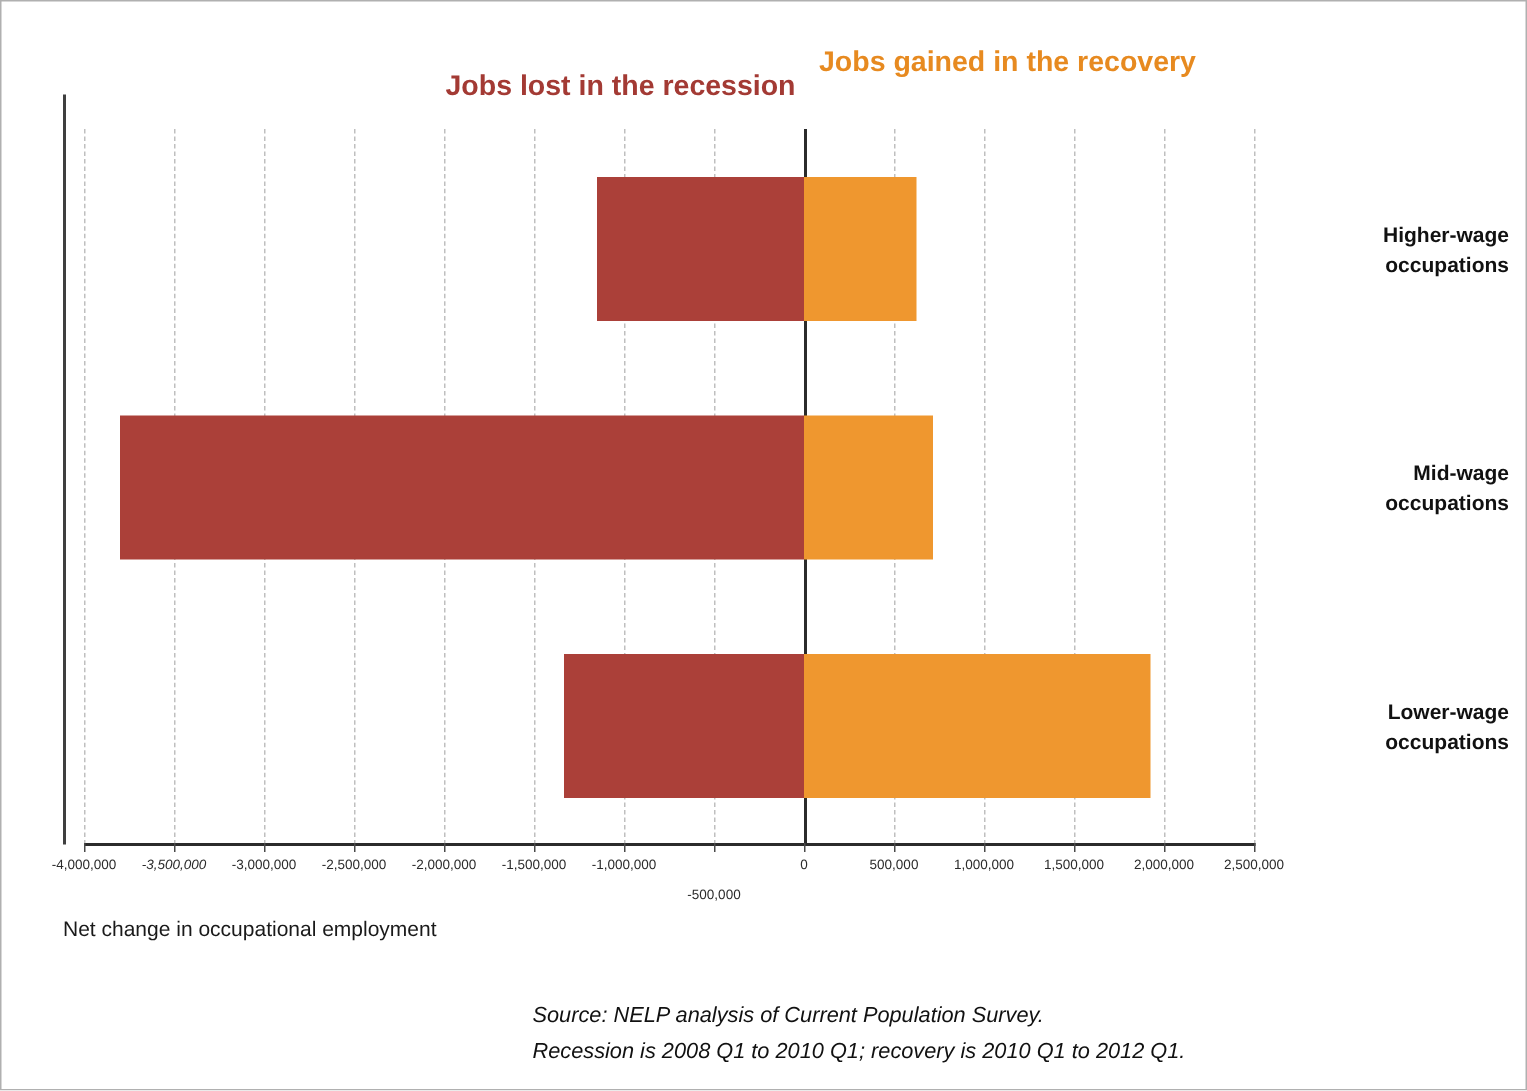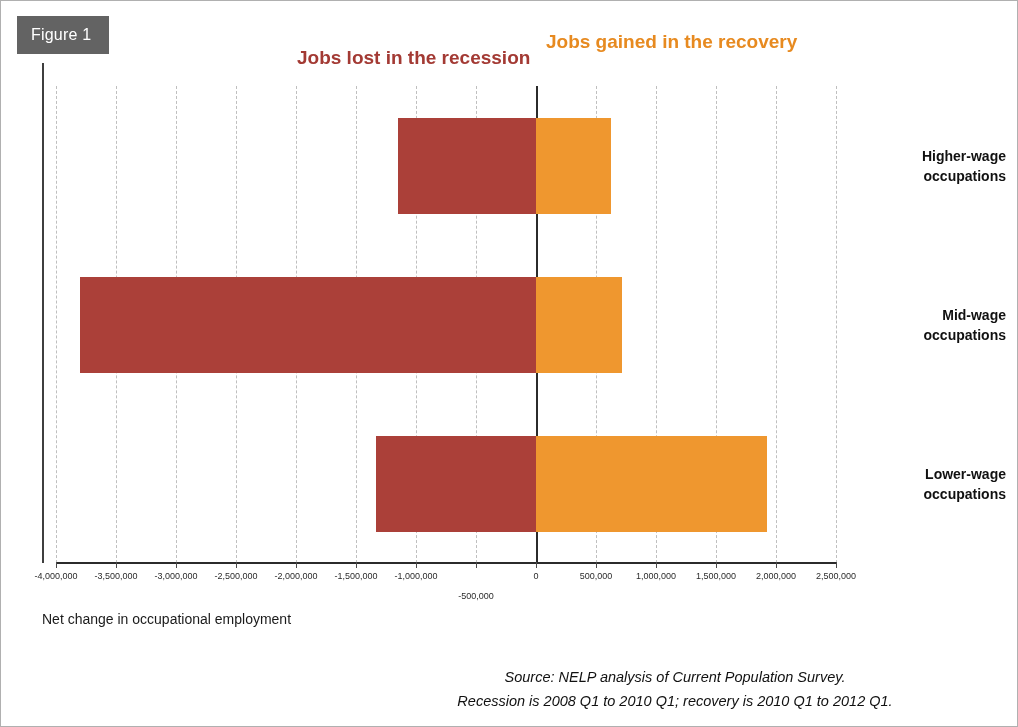--- a/index.html
+++ b/index.html
@@ -151,34 +151,33 @@
     font-size: 14px;
     color: #1a1a1a;
   }
 
   
   .source-note {
     position: absolute;
     right: 22px;
     top: 664px;
     width: 640px;
-    text-align: center;
+    text-align: left;
     font-style: italic;
     font-size: 14.5px;
     color: #111111;
     line-height: 24px;
   }
   .source-note div { white-space: nowrap; }
 </style>
 </head>
 <body>
 
 <div id="figure-root">
 
-  <div class="figure-badge">Figure 1</div>
 
   <div class="title-row">
     <span class="title-lost">Jobs lost in the recession</span>
     <span class="title-gained">Jobs gained in the recovery</span>
   </div>
 
   <div class="plot-frame"></div>
 
   <div class="plot-area" id="plot-area">
       <div class="gridline" style="left: 0px;"></div>
@@ -202,21 +201,21 @@
       <div class="bar bar-loss" style="left: 320.4px; width: 159.6px; top: 349.5px; background: rgb(171, 64, 57);"></div>
       <div class="bar bar-gain" style="left: 480px; width: 231px; top: 349.5px; background: rgb(239, 151, 47);"></div>
     </div>
 
   <div class="axis-baseline"></div>
 
   <div id="ticks-layer">
       <div class="tickmark" style="left: 55px;"></div>
       <div class="ticklabel" style="left: 55px;">-4,000,000</div>
       <div class="tickmark" style="left: 115px;"></div>
-      <div class="ticklabel" style="left: 115px;">-3,500,000</div>
+      <div class="ticklabel" style="left: 115px; font-style: italic;">-3,500,000</div>
       <div class="tickmark" style="left: 175px;"></div>
       <div class="ticklabel" style="left: 175px;">-3,000,000</div>
       <div class="tickmark" style="left: 235px;"></div>
       <div class="ticklabel" style="left: 235px;">-2,500,000</div>
       <div class="tickmark" style="left: 295px;"></div>
       <div class="ticklabel" style="left: 295px;">-2,000,000</div>
       <div class="tickmark" style="left: 355px;"></div>
       <div class="ticklabel" style="left: 355px;">-1,500,000</div>
       <div class="tickmark" style="left: 415px;"></div>
       <div class="ticklabel" style="left: 415px;">-1,000,000</div>

